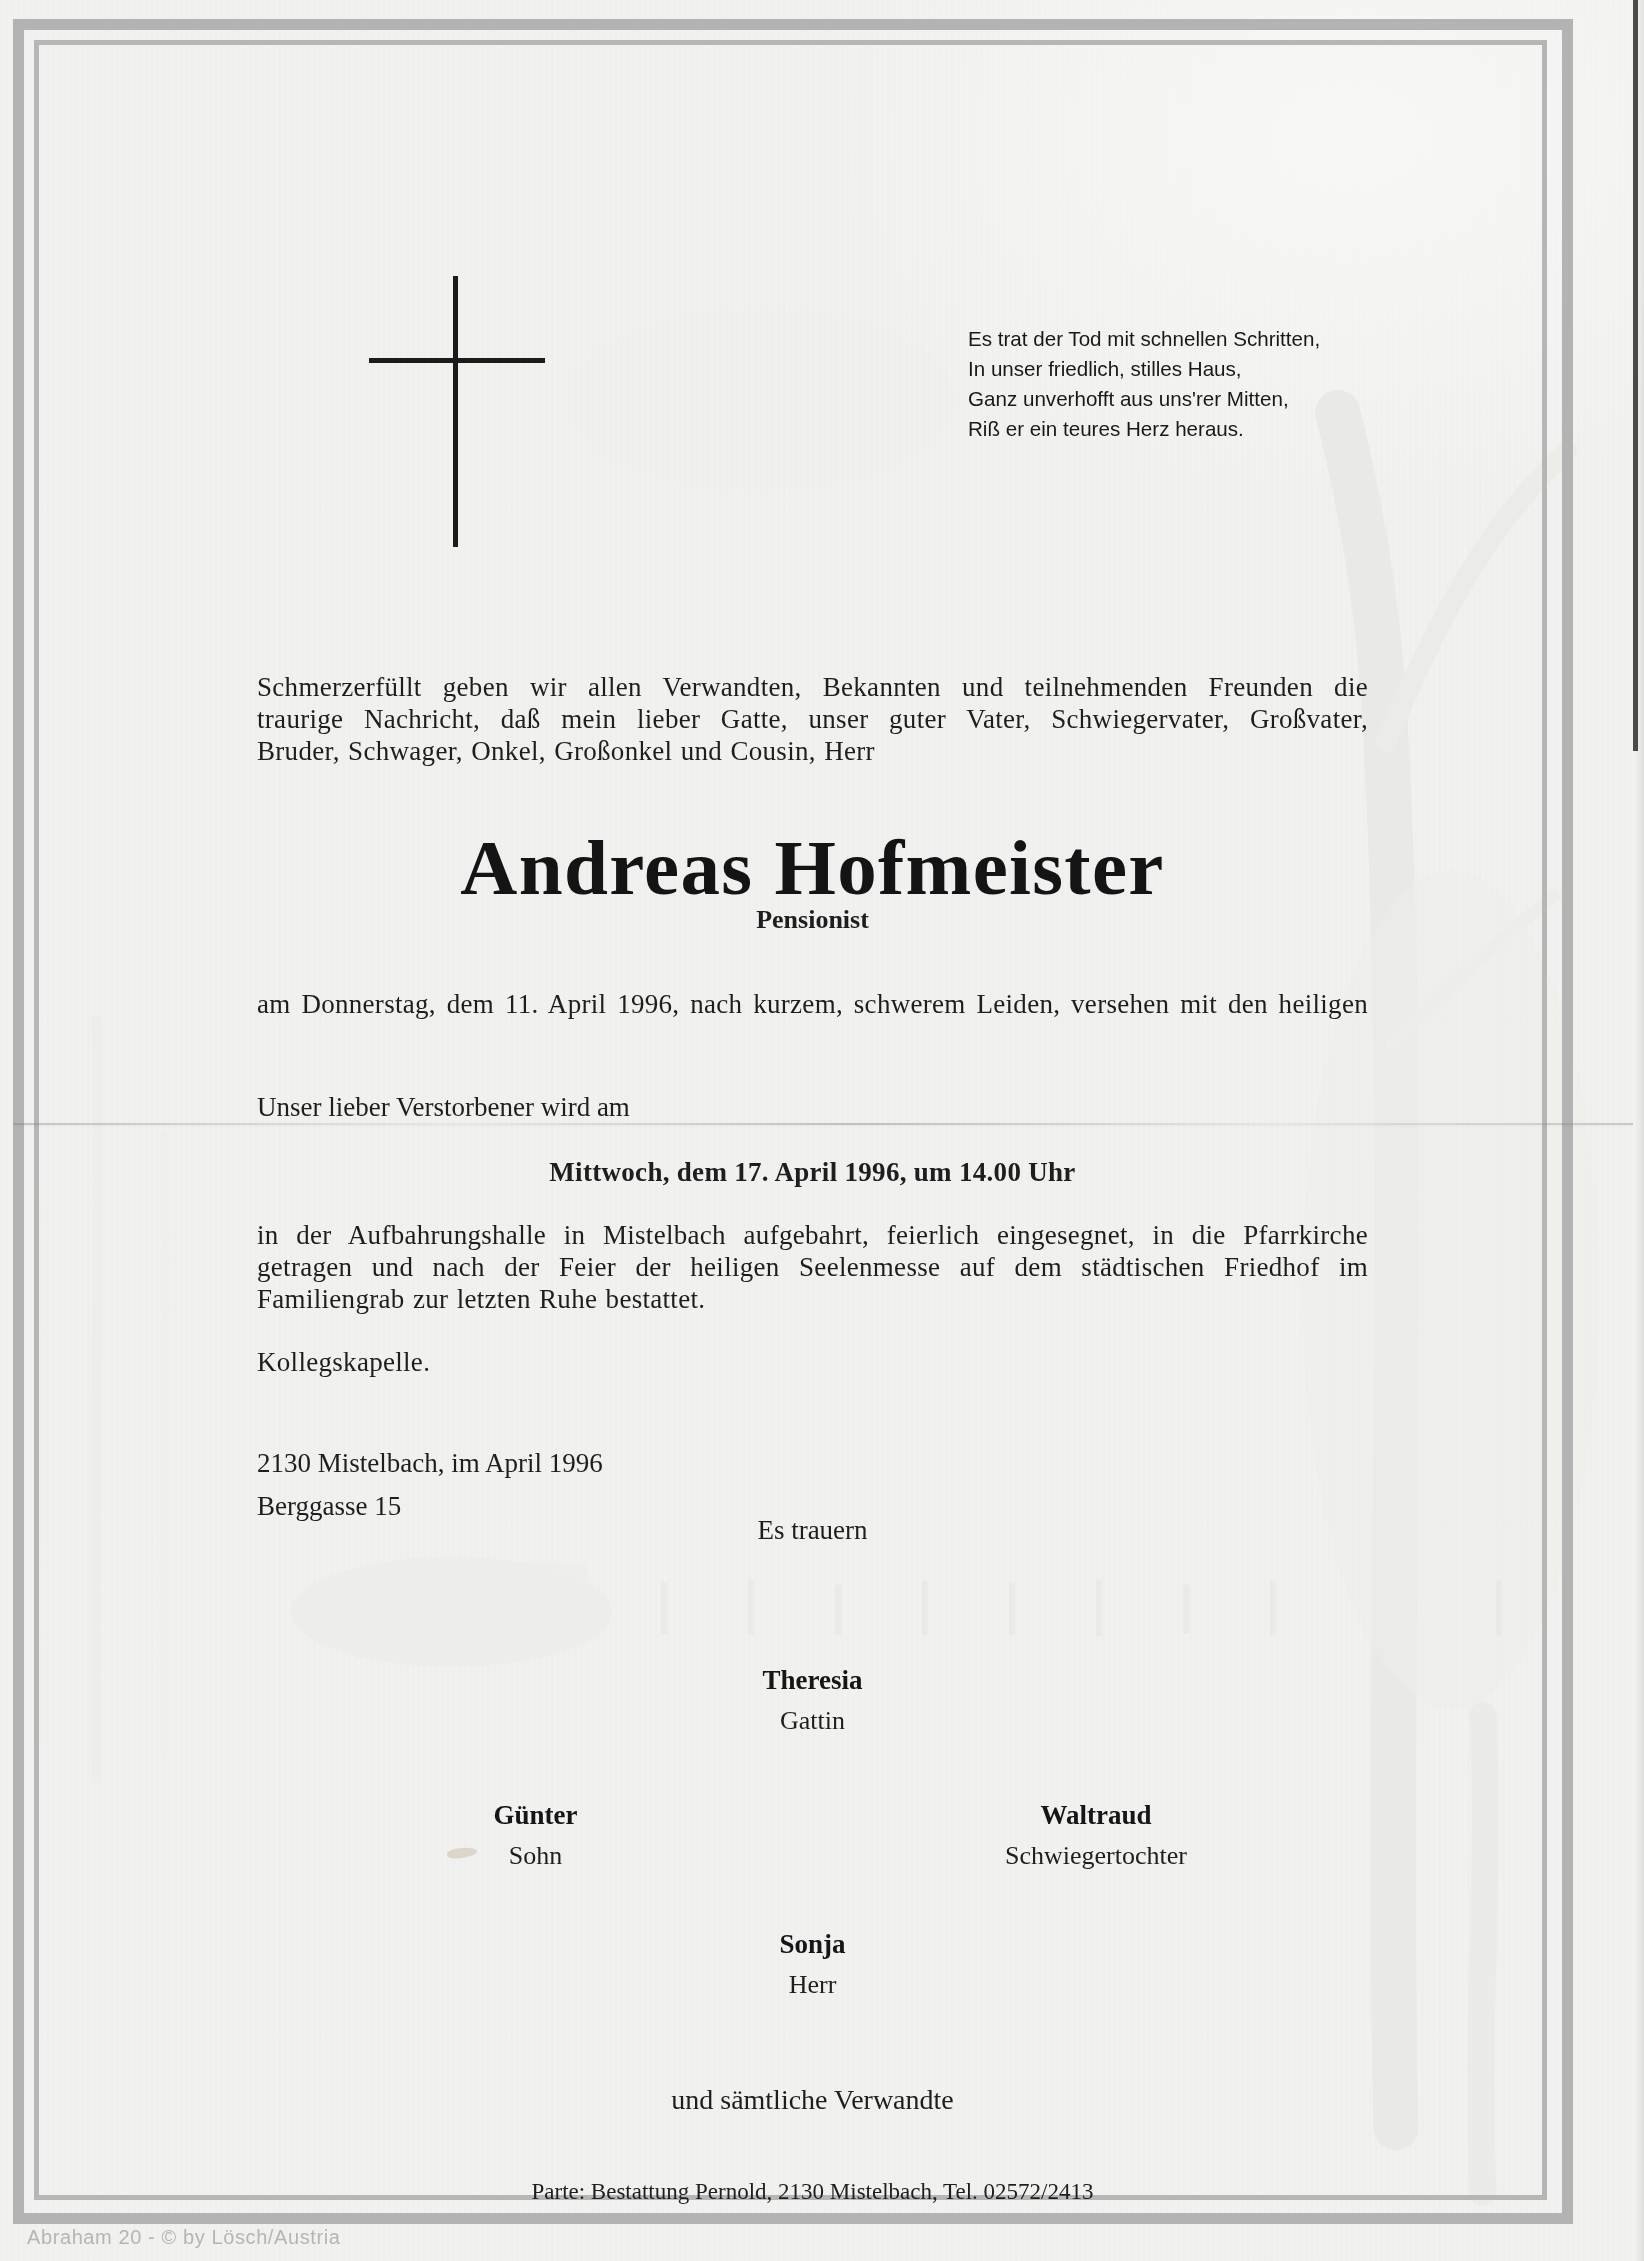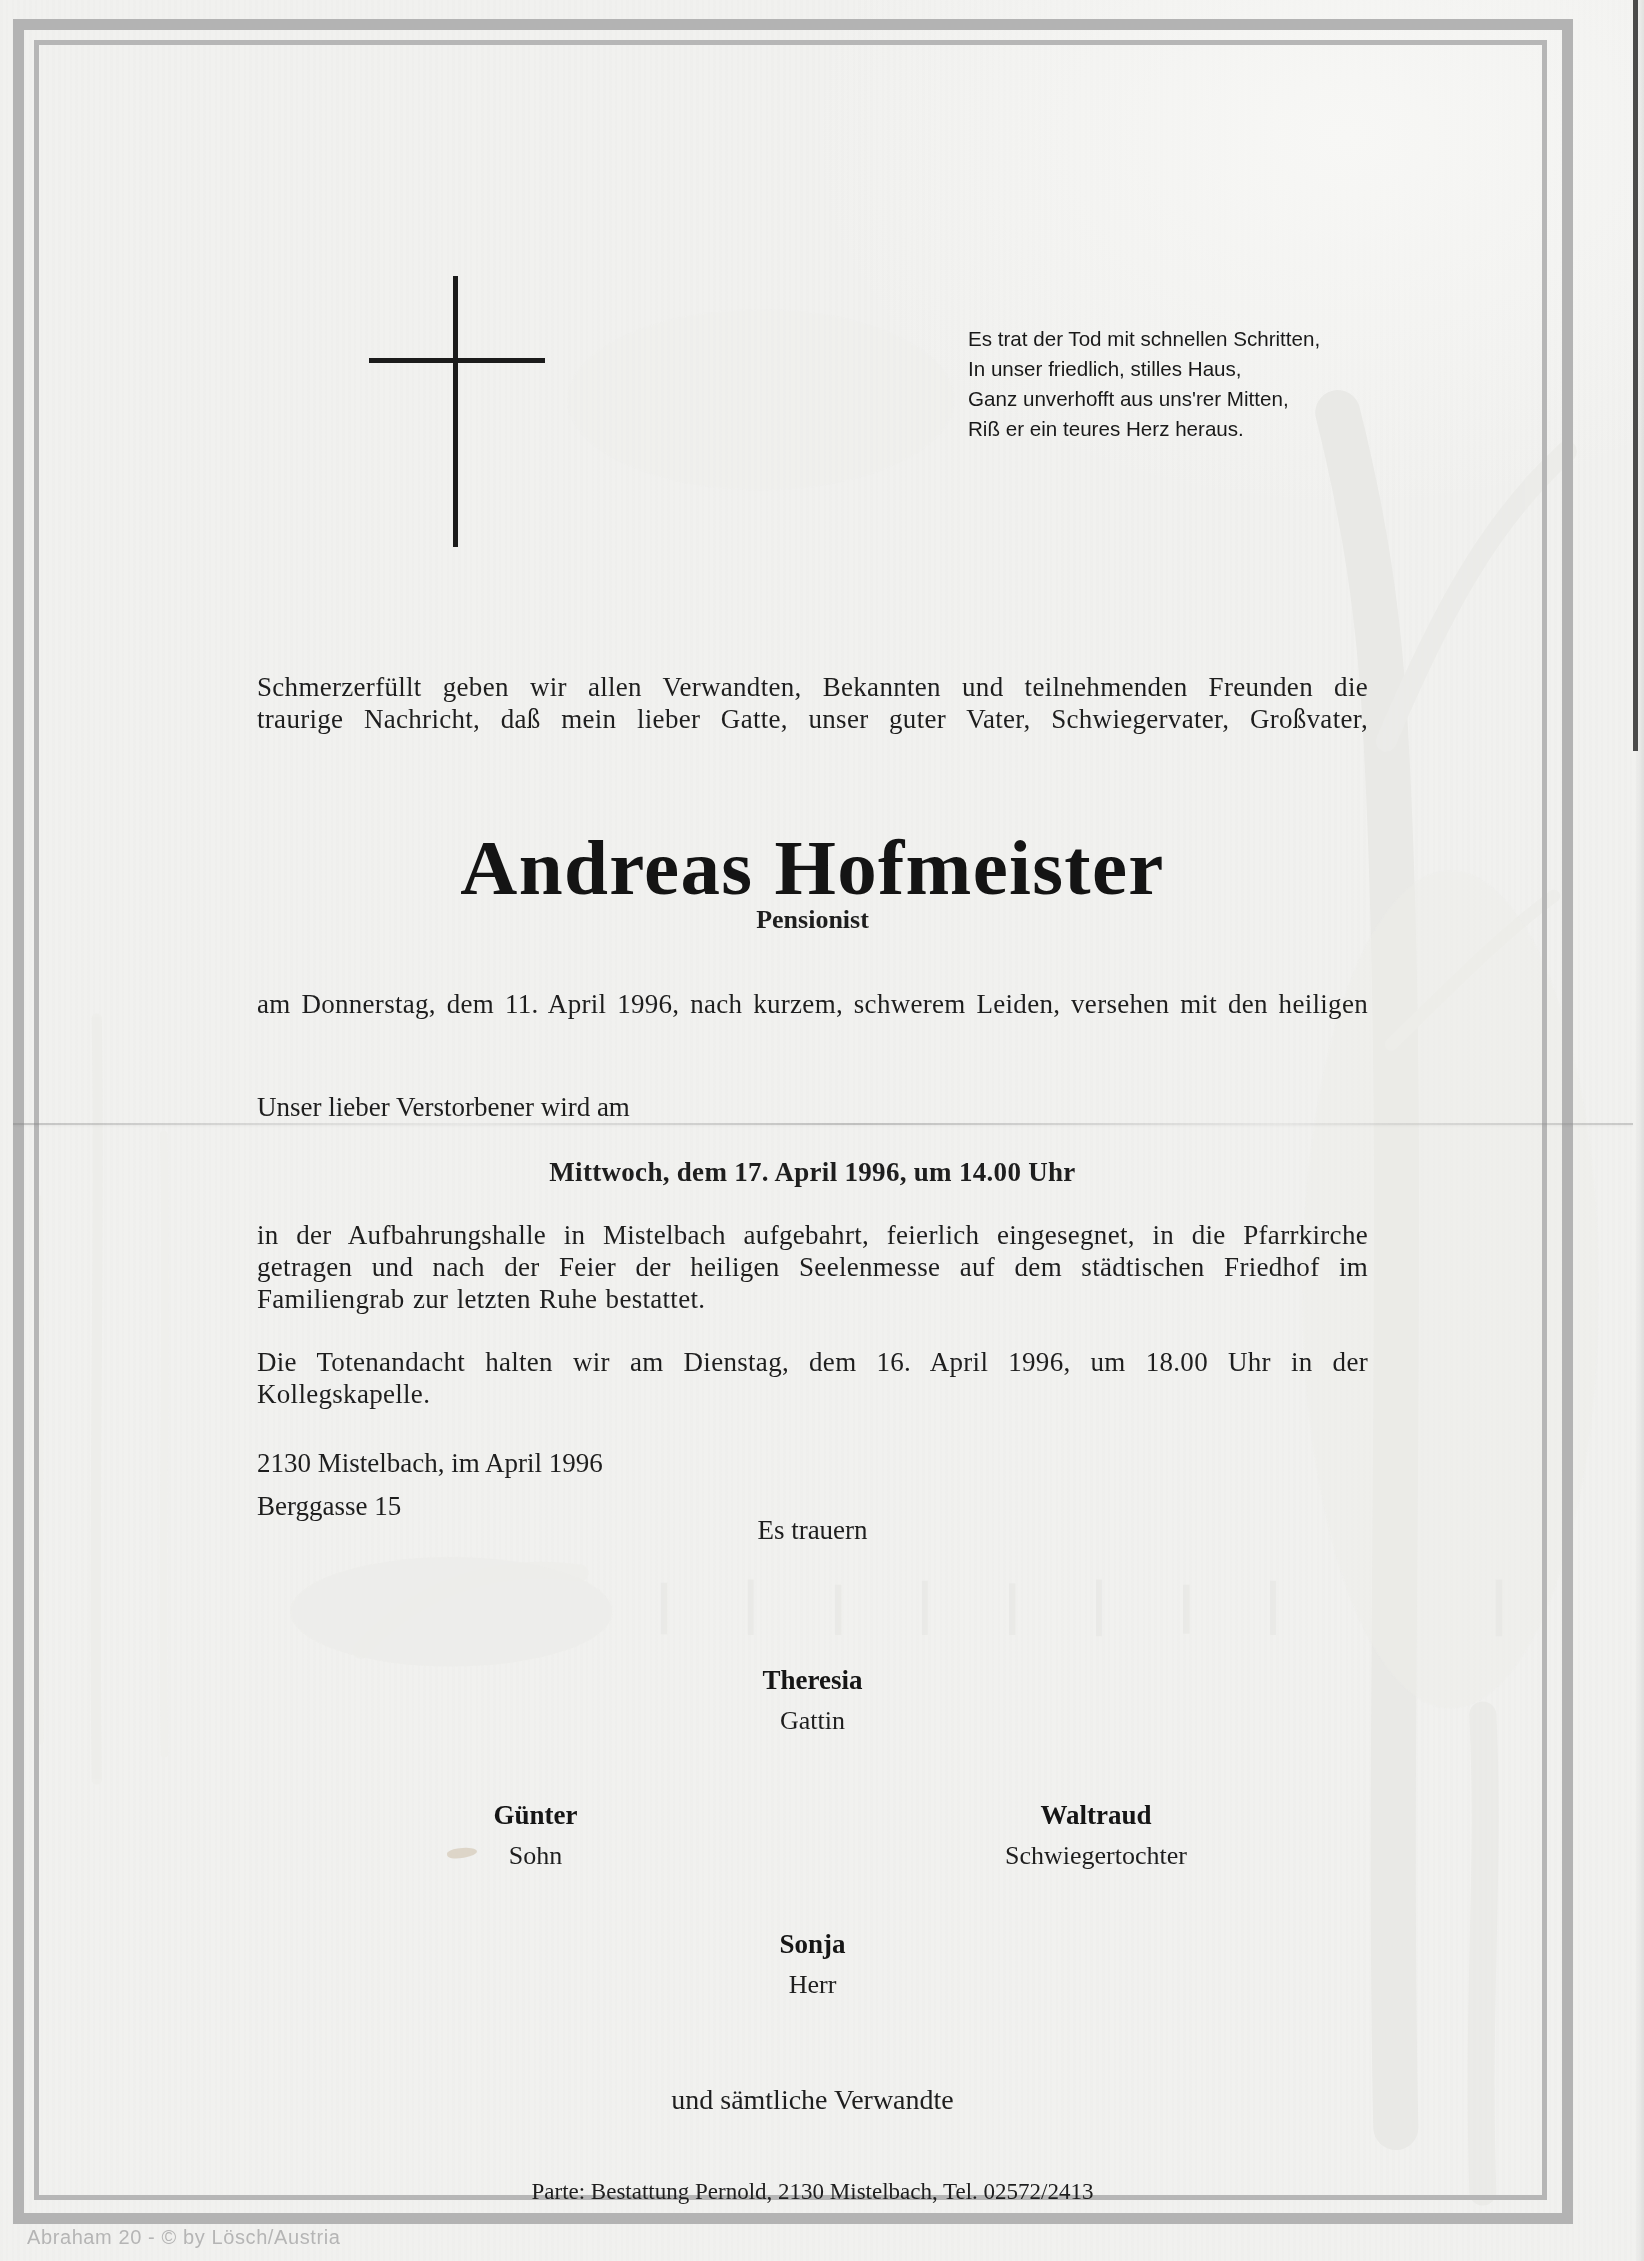--- a/index.html
+++ b/index.html
@@ -138,40 +138,40 @@
   <div class="poem">
     <div>Es trat der Tod mit schnellen Schritten,</div>
     <div>In unser friedlich, stilles Haus,</div>
     <div>Ganz unverhofft aus uns'rer Mitten,</div>
     <div>Riß er ein teures Herz heraus.</div>
   </div>
 
   <div class="para p1">
     <div class="bline jmid">Schmerzerfüllt geben wir allen Verwandten, Bekannten und teilnehmenden Freunden die</div>
     <div class="bline jmid">traurige Nachricht, daß mein lieber Gatte, unser guter Vater, Schwiegervater, Großvater,</div>
+    <div class="bline jlast">Bruder, Schwager, Onkel, Großonkel und Cousin, Herr</div>
   </div>
 
   <div class="name">Andreas Hofmeister</div>
   <div class="subtitle">Pensionist</div>
 
   <div class="para p2">
     <div class="bline jmid">am Donnerstag, dem 11. April 1996, nach kurzem, schwerem Leiden, versehen mit den heiligen</div>
   </div>
 
   <div class="leadin">Unser lieber Verstorbener wird am</div>
   <div class="datetime">Mittwoch, dem 17. April 1996, um 14.00 Uhr</div>
 
   <div class="para p3">
     <div class="bline jmid">in der Aufbahrungshalle in Mistelbach aufgebahrt, feierlich eingesegnet, in die Pfarrkirche</div>
     <div class="bline jmid">getragen und nach der Feier der heiligen Seelenmesse auf dem städtischen Friedhof im</div>
     <div class="bline jlast">Familiengrab zur letzten Ruhe bestattet.</div>
   </div>
 
   <div class="para p4">
-    <div class="bline jmid">Die Totenandacht halten wir am Dienstag, dem 16. April 1996, um 18.00 Uhr in der</div>
     <div class="bline jlast">Kollegskapelle.</div>
   </div>
 
   <div class="placedate">2130 Mistelbach, im April 1996</div>
   <div class="address">Berggasse 15</div>
 
   <div class="mourn-heading">Es trauern</div>
 
   <div class="mourner m-theresia">
     <div class="m-name">Theresia</div>

